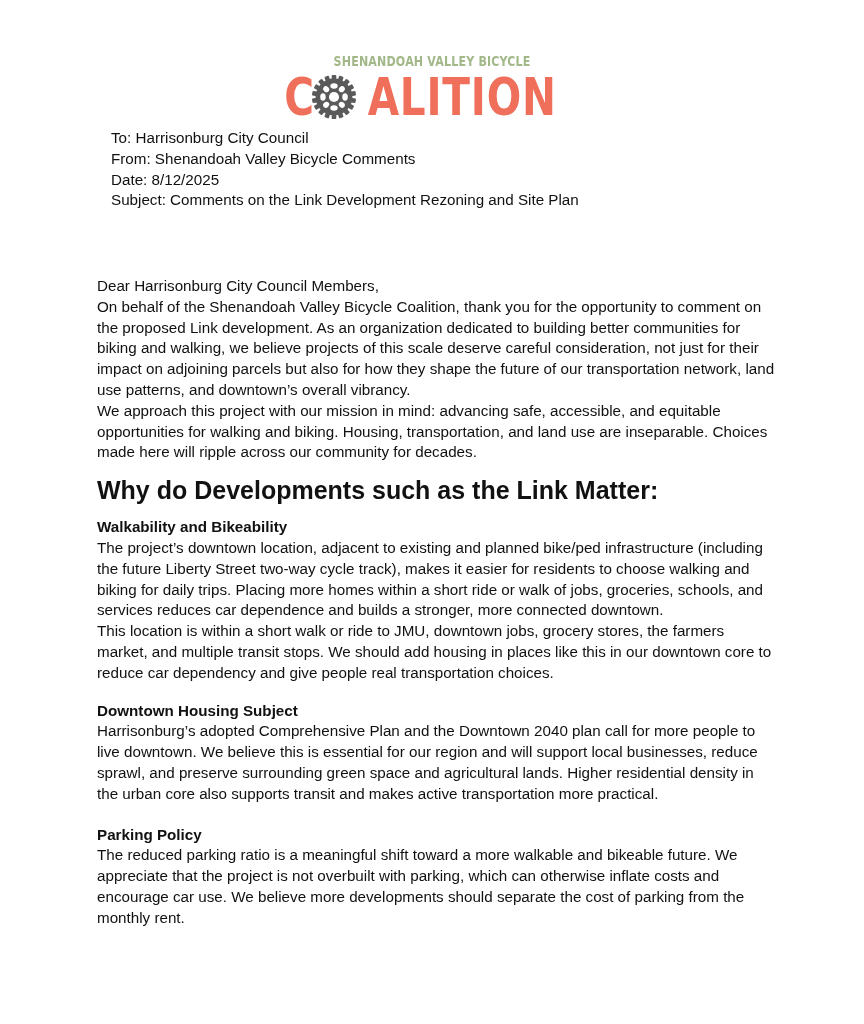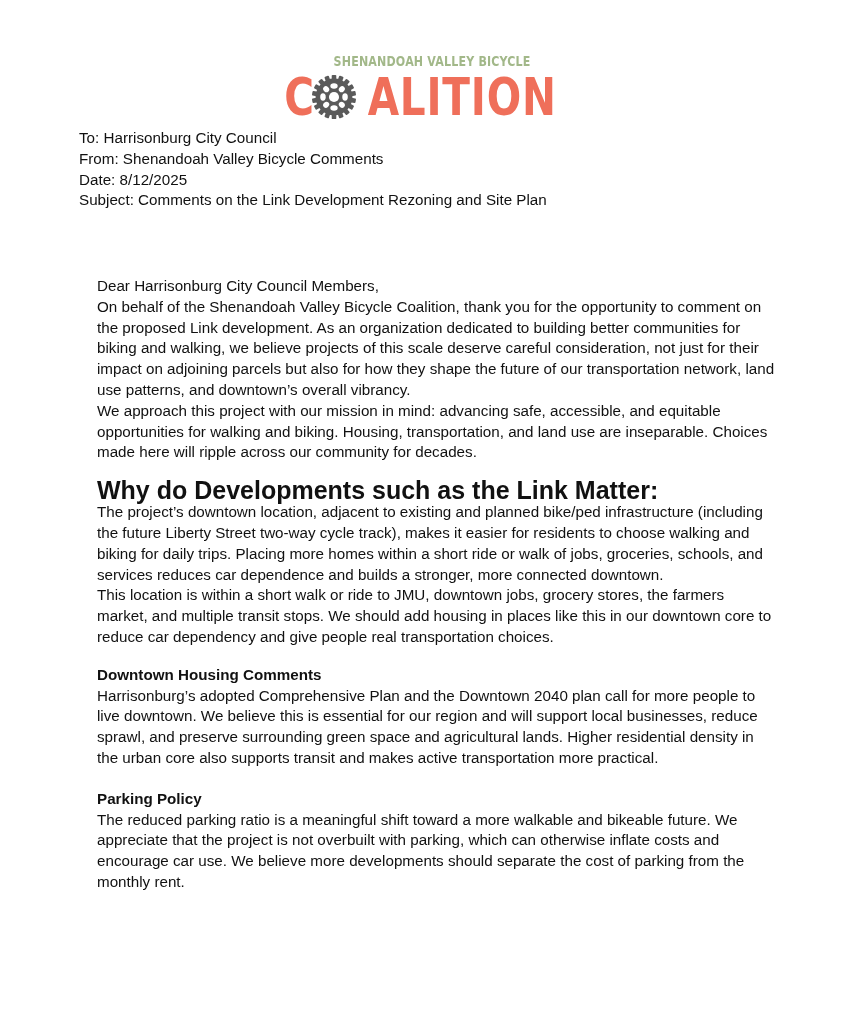--- a/index.html
+++ b/index.html
@@ -8,21 +8,21 @@
   .logo { position: absolute; left: 0; top: 52px; width: 864px; text-align: center; }
   .logo-top { font-family: "DejaVu Sans", sans-serif; font-weight: bold; font-size: 13.5px;
               letter-spacing: 0.2px; color: #a2b889; line-height: 16px; transform: scaleX(0.82);
               display: inline-block; }
   .logo-main { margin-top: 2px; height: 50px; display: flex; justify-content: center; align-items: center; }
   .logo-word { font-family: "DejaVu Sans", sans-serif; font-weight: bold; font-size: 52px;
                color: #ef6f5a; line-height: 50px; letter-spacing: 1px; transform: scaleX(0.78);
                display: inline-block; }
   .logo-row { display: flex; align-items: center; }
   .gear { width: 46px; height: 46px; margin: 0 -2px; }
-  .memo { position: absolute; left: 79px; top: 128px; font-size: 15.2px; line-height: 20.8px; }
+  .memo { position: absolute; left: 111px; top: 128px; font-size: 15.2px; line-height: 20.8px; }
   .content { position: absolute; left: 97px; top: 276px; width: 680px; font-size: 15.2px; line-height: 20.8px; }
   p { margin: 0; }
   .gap { }
   h2 { margin: 0; font-size: 25px; font-weight: bold; line-height: 24px; }
   h3 { margin: 0; font-size: 15.2px; font-weight: bold; line-height: 20.8px; }
 </style>
 </head>
 <body>
 
 <div class="logo">
@@ -78,21 +78,22 @@
   <div>Subject: Comments on the Link Development Rezoning and Site Plan</div>
 </div>
 
 <div class="content">
   <p>Dear Harrisonburg City Council Members,</p>
   <p class="gap">On behalf of the Shenandoah Valley Bicycle Coalition, thank you for the opportunity to comment on the proposed Link development. As an organization dedicated to building better communities for biking and walking, we believe projects of this scale deserve careful consideration, not just for their impact on adjoining parcels but also for how they shape the future of our transportation network, land use patterns, and downtown’s overall vibrancy.</p>
   <p class="gap">We approach this project with our mission in mind: advancing safe, accessible, and equitable opportunities for walking and biking. Housing, transportation, and land use are inseparable. Choices made here will ripple across our community for decades.</p>
 
   <h2 style="margin-top:15px;">Why do Developments such as the Link Matter:</h2>
 
+  <h3 style="margin-top:15px;">Walkability and Bikeability</h3>
   <p>The project’s downtown location, adjacent to existing and planned bike/ped infrastructure (including the future Liberty Street two-way cycle track), makes it easier for residents to choose walking and biking for daily trips. Placing more homes within a short ride or walk of jobs, groceries, schools, and services reduces car dependence and builds a stronger, more connected downtown.</p>
   <p class="gap">This location is within a short walk or ride to JMU, downtown jobs, grocery stores, the farmers market, and multiple transit stops. We should add housing in places like this in our downtown core to reduce car dependency and give people real transportation choices.</p>
 
-  <h3 style="margin-top:17px;">Downtown Housing Comments</h3>
+  <h3 style="margin-top:17px;">Downtown Housing Subject</h3>
   <p>Harrisonburg’s adopted Comprehensive Plan and the Downtown 2040 plan call for more people to live downtown. We believe this is essential for our region and will support local businesses, reduce sprawl, and preserve surrounding green space and agricultural lands. Higher residential density in the urban core also supports transit and makes active transportation more practical.</p>
 
   <h3 style="margin-top:20px;">Parking Policy</h3>
   <p>The reduced parking ratio is a meaningful shift toward a more walkable and bikeable future. We appreciate that the project is not overbuilt with parking, which can otherwise inflate costs and encourage car use. We believe more developments should separate the cost of parking from the monthly rent.</p>
 </div>
 
 </body></html>

